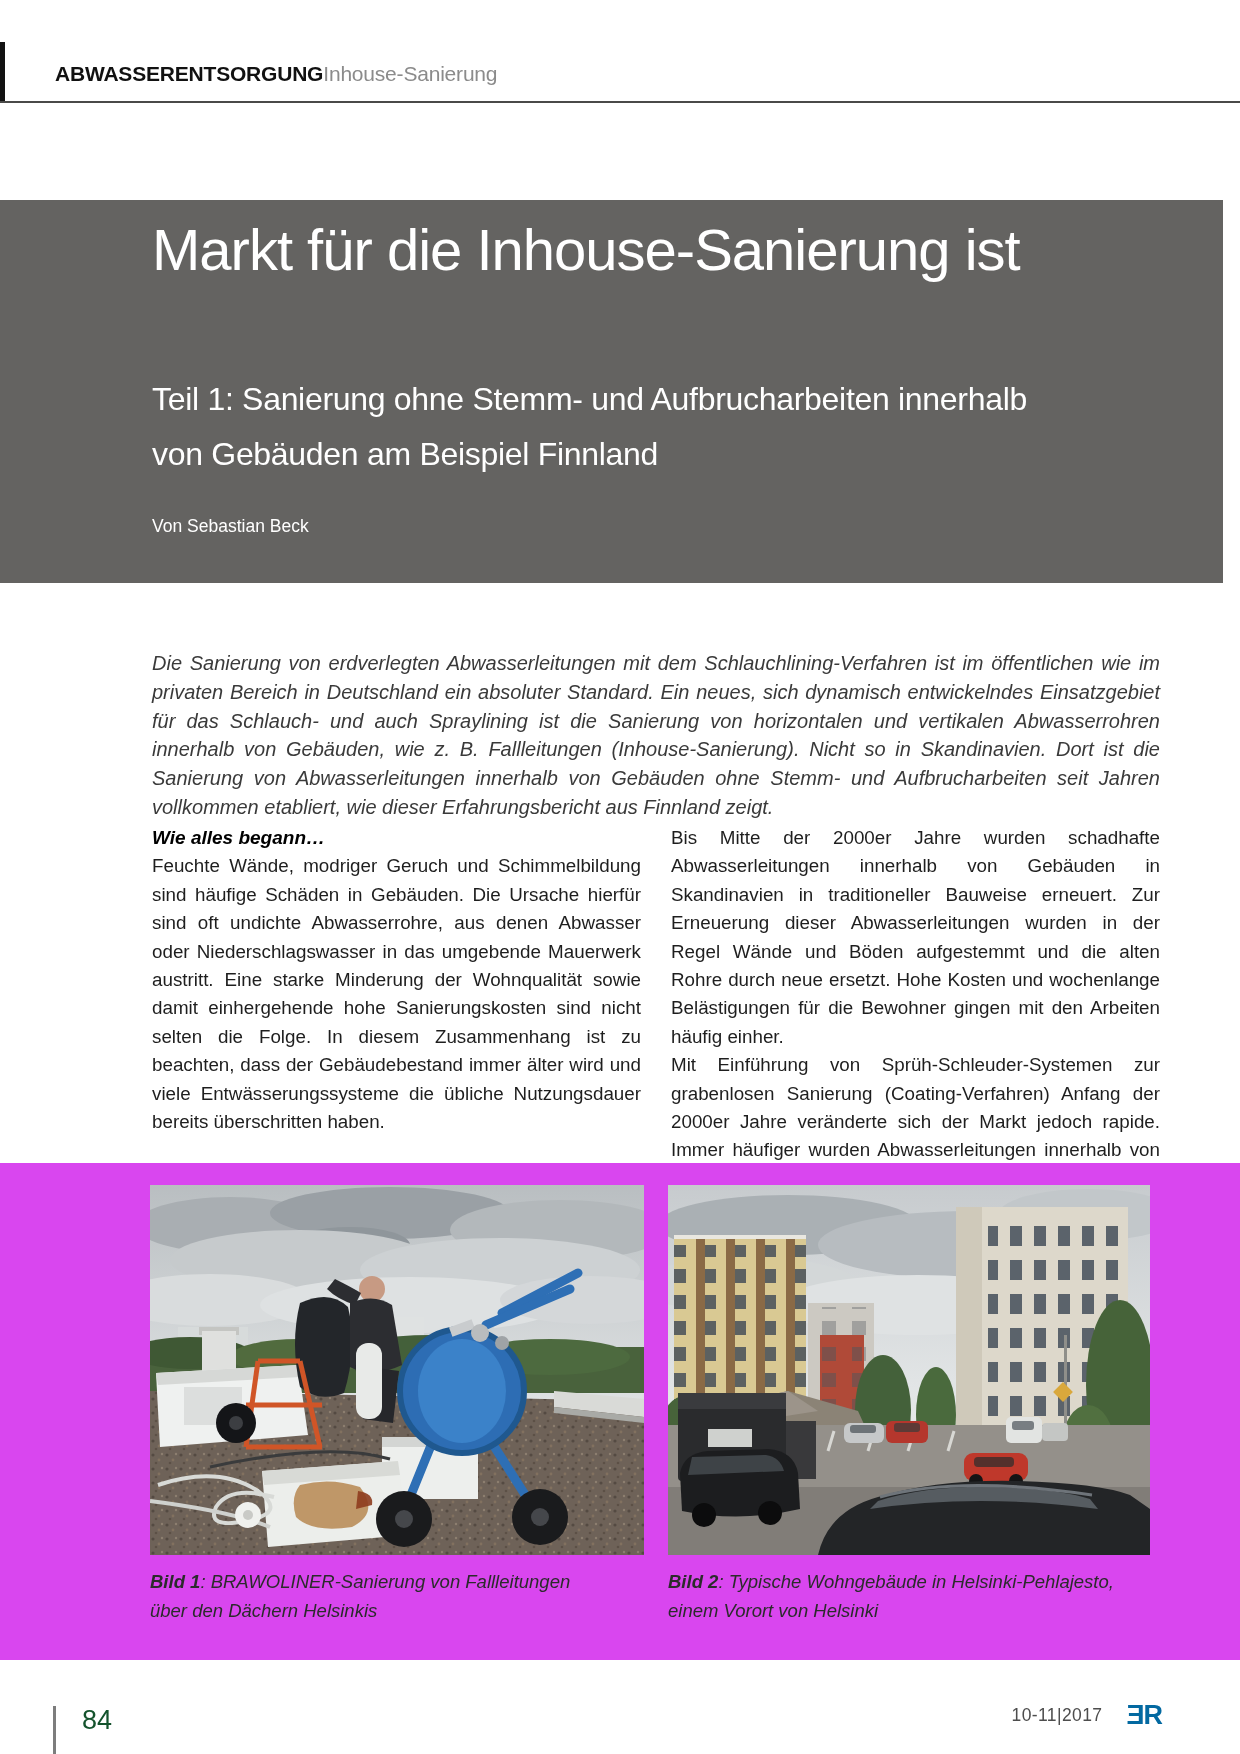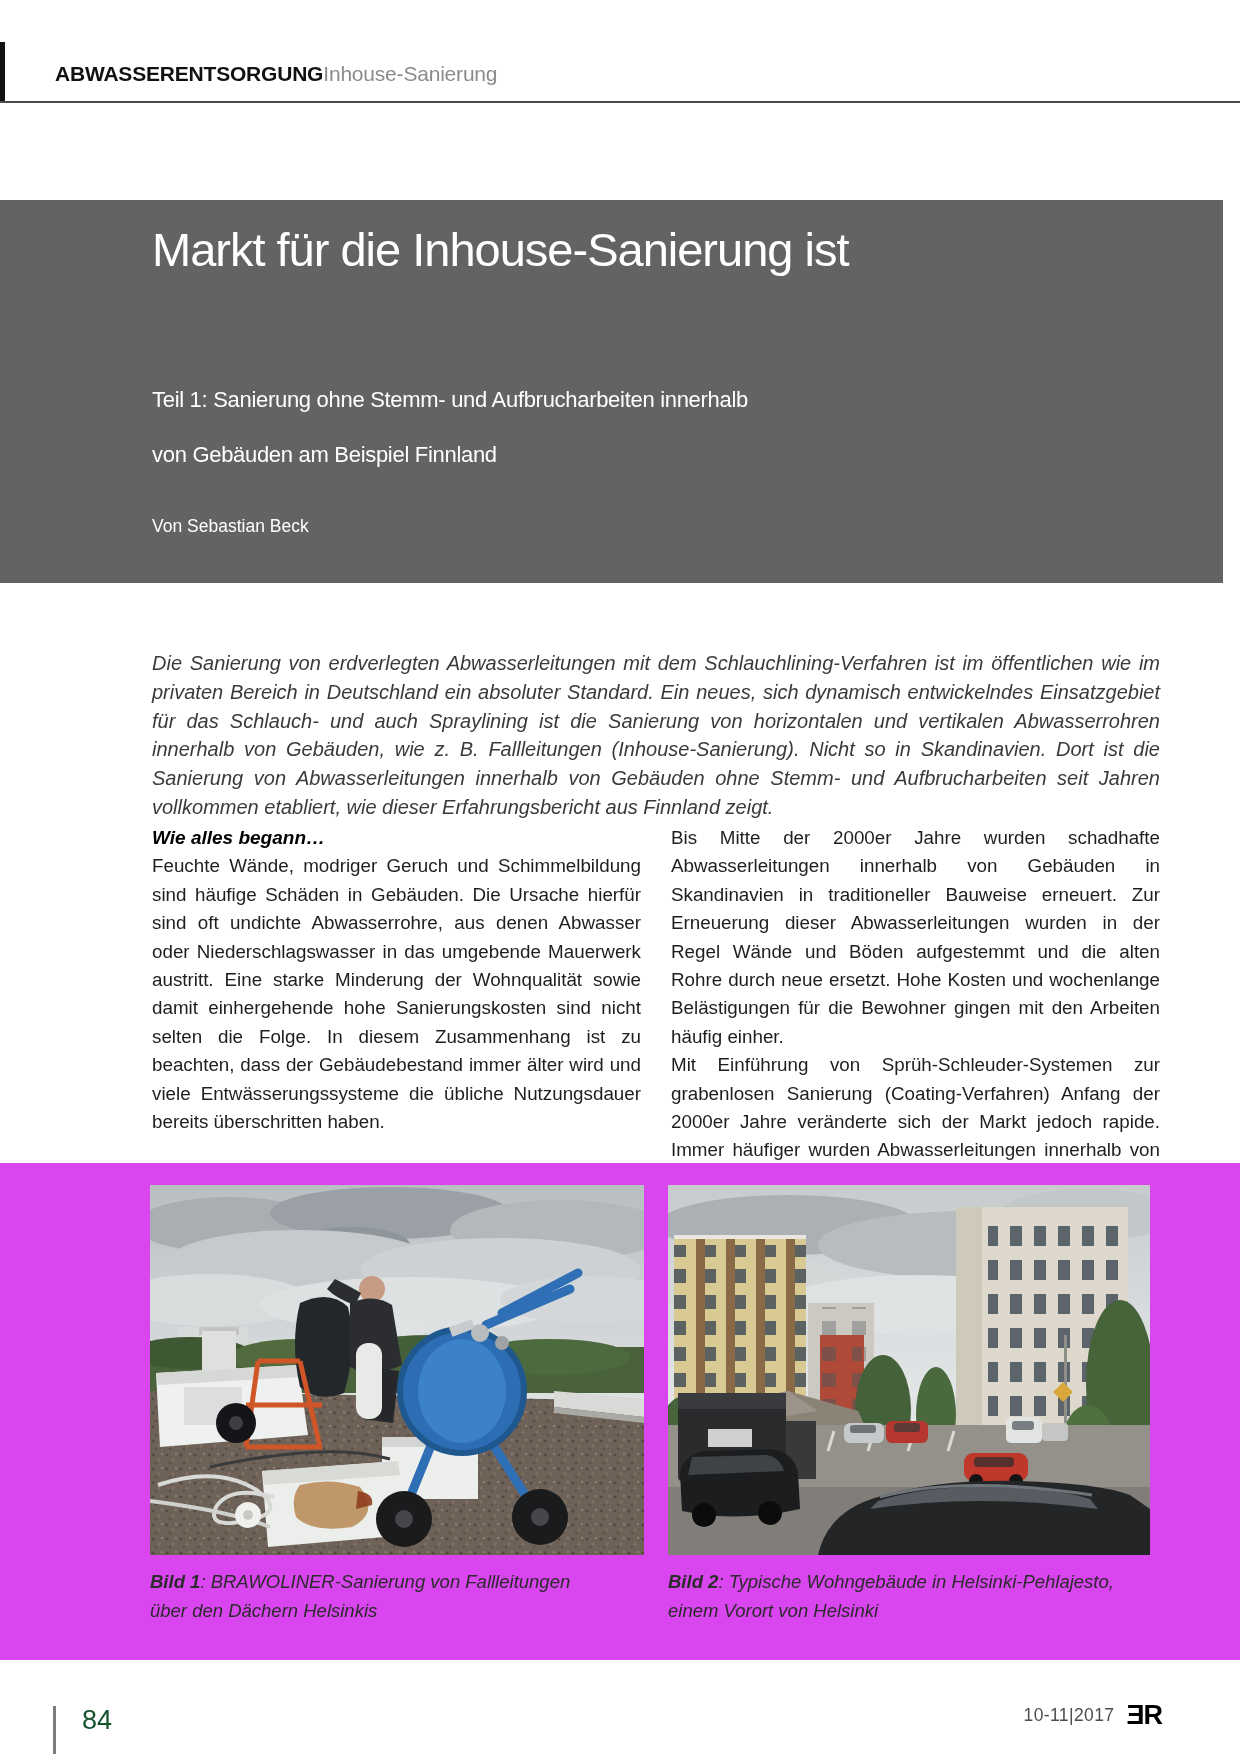--- a/index.html
+++ b/index.html
@@ -8,22 +8,22 @@
     font-family:"Liberation Sans","DejaVu Sans",sans-serif;color:#1f1f1f;
   }
   
   .edge-tick{position:absolute;left:0;top:42px;width:5px;height:60px;background:#121212;}
   .kicker{position:absolute;left:55px;top:62px;font-size:21px;letter-spacing:-0.2px;white-space:nowrap;}
   .kicker .bold{font-weight:bold;color:#111111;}
   .kicker .light{color:#8b8b8b;}
   .header-rule{position:absolute;left:0;top:101px;width:1240px;height:2px;background:#4a4a48;}
   
   .title-block{position:absolute;left:0;top:200px;width:1223px;height:383px;background:#646361;color:#ffffff;}
-  .headline{position:absolute;left:152px;top:20px;font-size:47px;line-height:60px;font-weight:400;letter-spacing:-1px;}
-  .subtitle{position:absolute;left:152px;top:172px;font-size:22px;line-height:55px;font-weight:400;letter-spacing:-0.3px;}
+  .headline{position:absolute;left:152px;top:20px;font-size:58px;line-height:60px;font-weight:400;letter-spacing:-1px;}
+  .subtitle{position:absolute;left:152px;top:172px;font-size:32px;line-height:55px;font-weight:400;letter-spacing:-0.3px;}
   .byline{position:absolute;left:152px;top:316px;font-size:17.5px;letter-spacing:0;}
   
   .lead{position:absolute;left:152px;top:629px;width:1008px;font-style:italic;font-size:20px;
         line-height:28.8px;text-align:justify;color:#3a3a3a;}
   
   .columns{position:absolute;left:152px;top:824px;width:1008px;display:flex;gap:30px;}
   .col{width:489px;font-size:18.8px;line-height:28.4px;text-align:justify;color:#1e1e1e;}
   .col p{margin:0;}
   .col-heading{font-weight:bold;font-style:italic;font-size:19px;color:#000;margin:0;line-height:28.4px;}
   
@@ -258,16 +258,16 @@
     </figcaption>
     <figcaption class="caption cap2">
       <span class="cap-label">Bild 2</span><span>: Typische Wohngebäude in Helsinki-Pehlajesto, einem Vorort von Helsinki</span>
     </figcaption>
   </section>
 
   <div class="footer-bar"></div>
   <div class="page-num">84</div>
   <div class="footer-right">
     <span class="issue">10-11|2017</span>
-    <span class="brand" style="color:#000000;">ƎR</span>
+    <span class="brand" style="color:#0369a1;margin-left:12px;">ƎR</span>
   </div>
 
 </div>
 
 </body></html>

